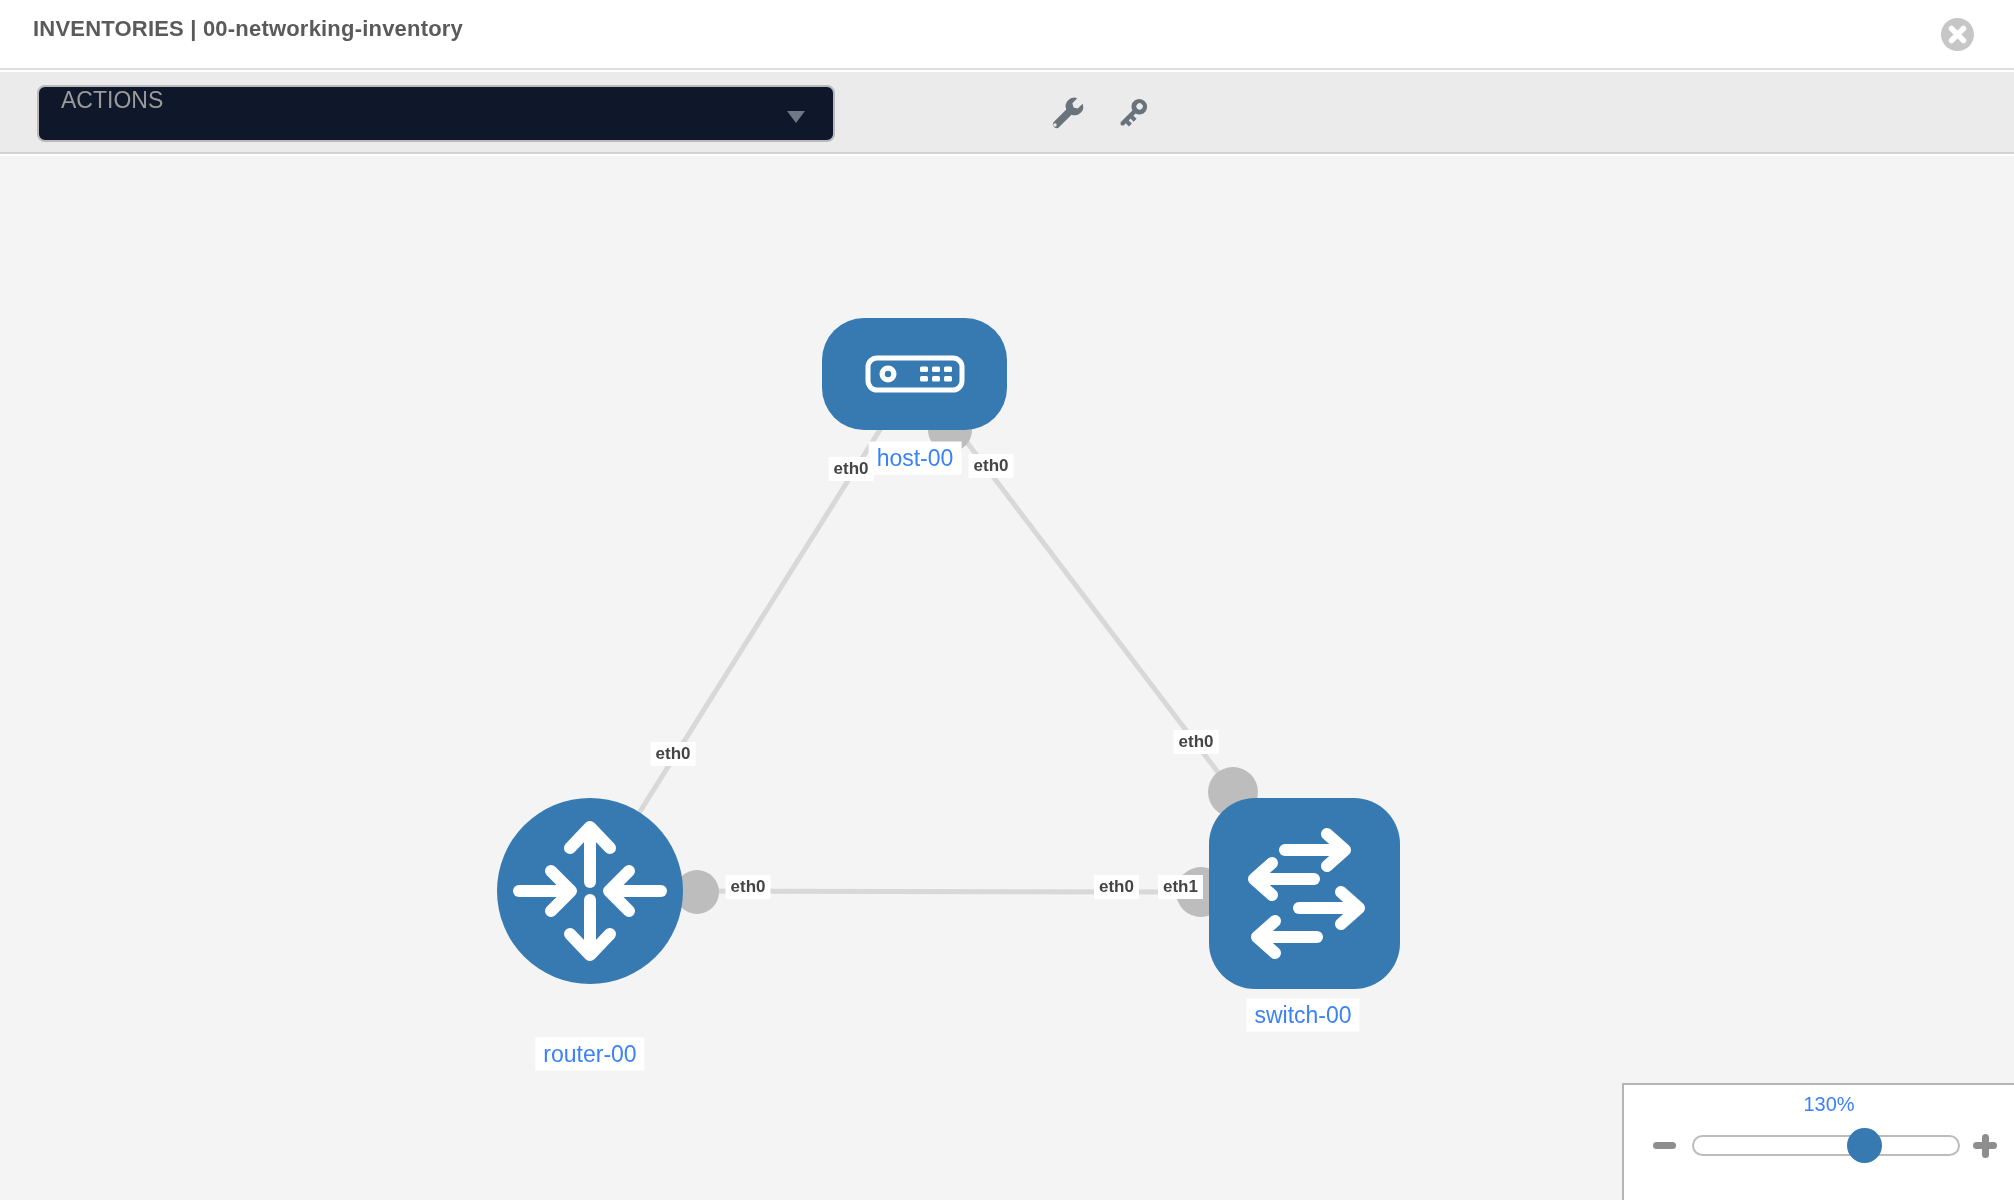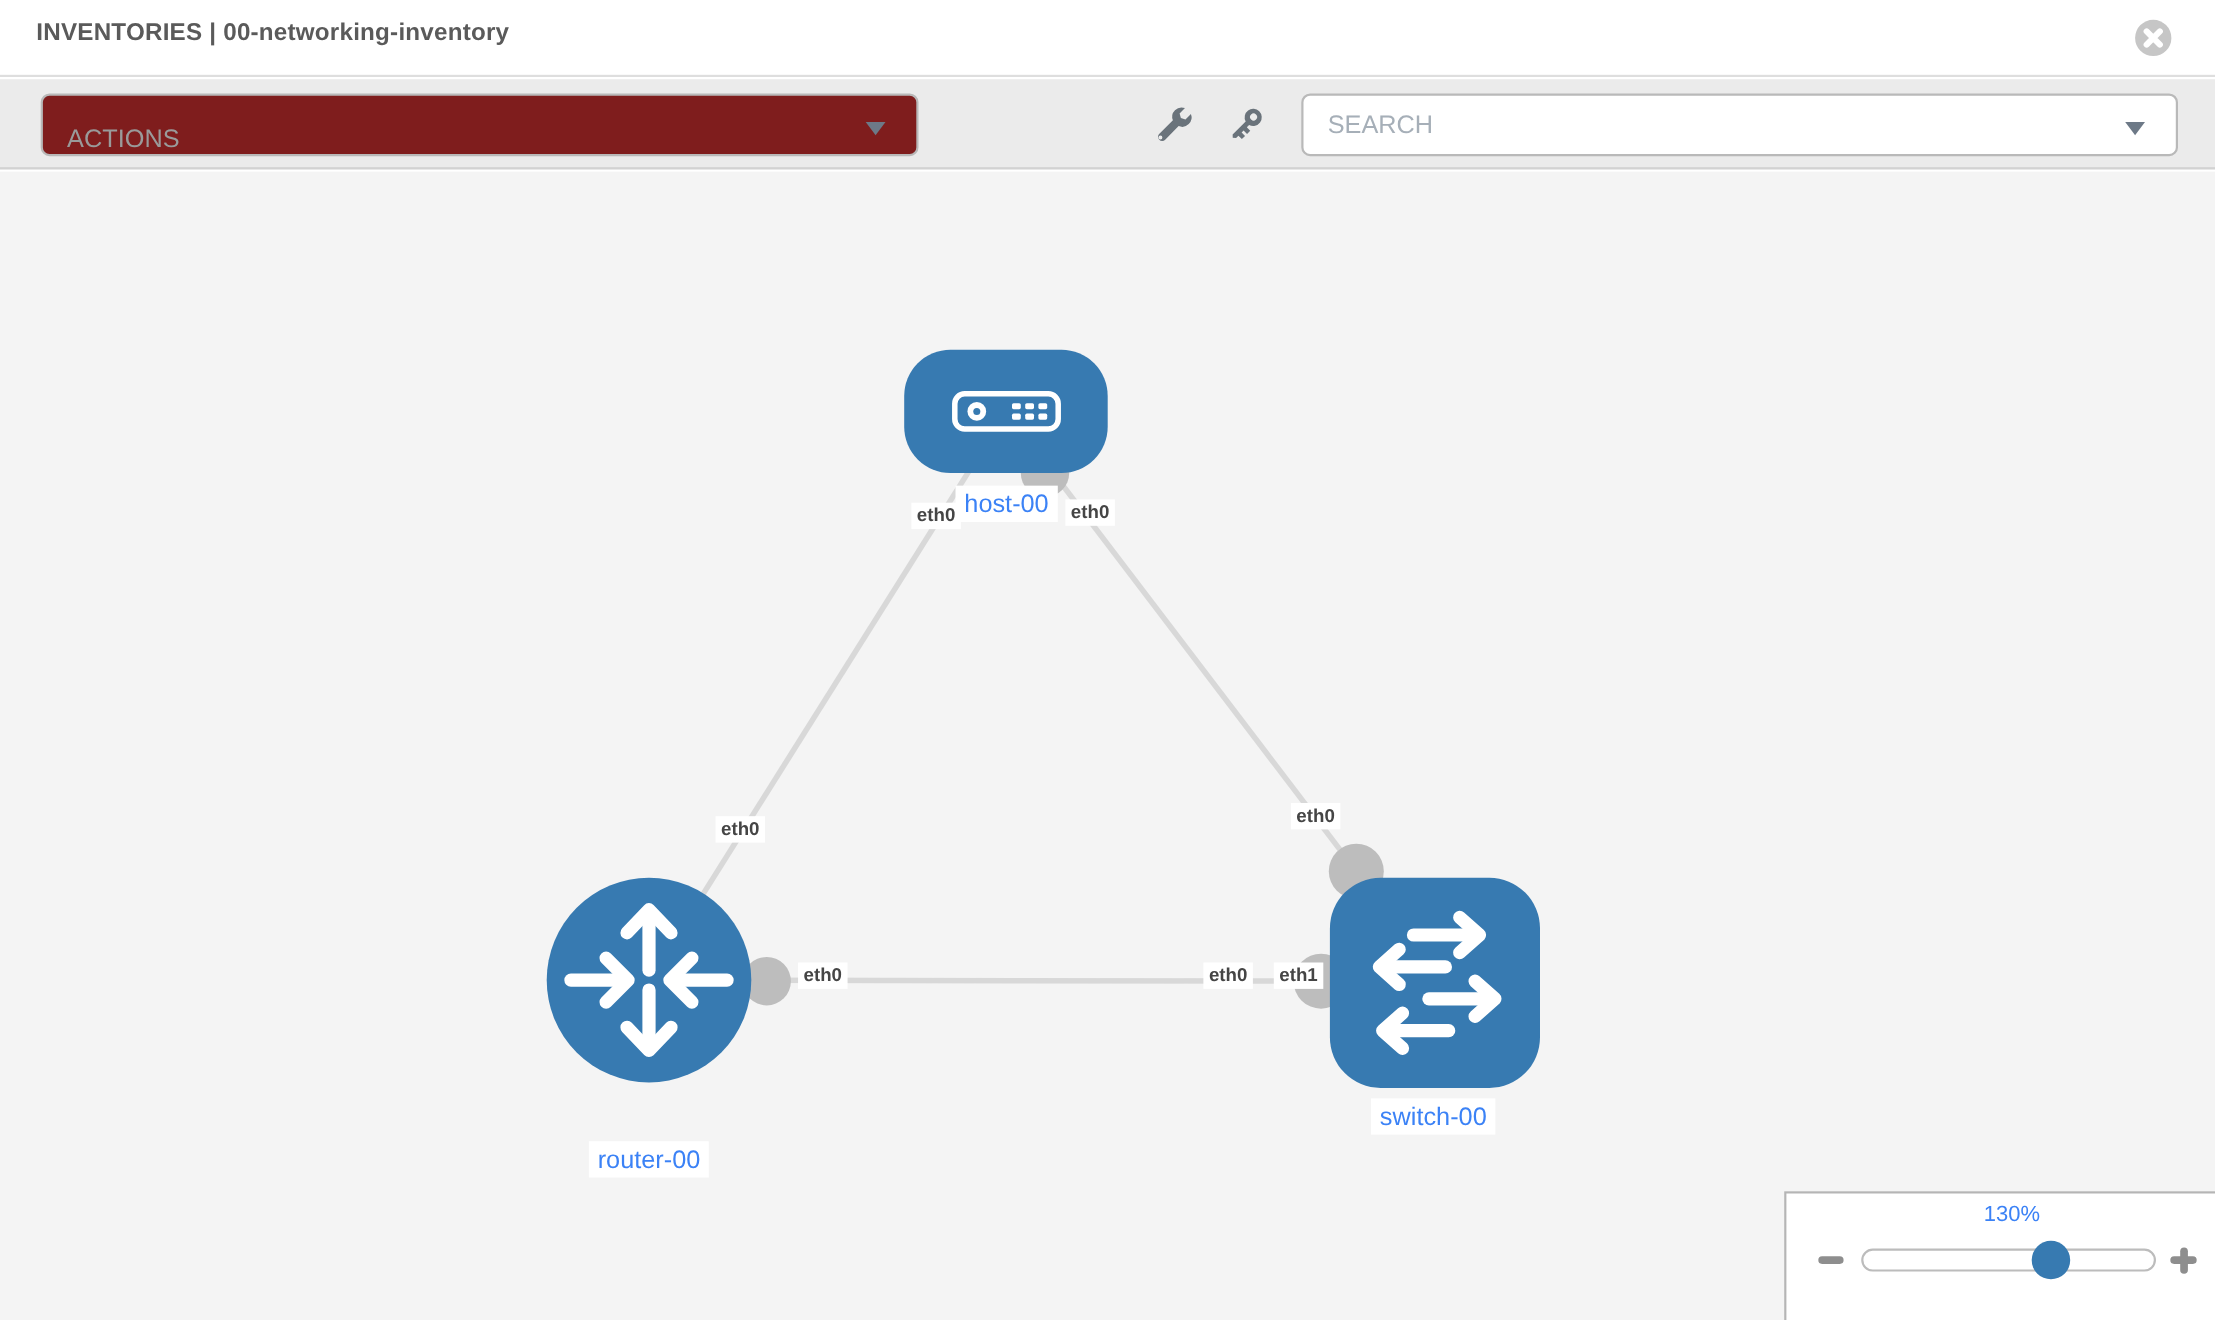--- a/index.html
+++ b/index.html
@@ -11,23 +11,23 @@
   .header { position:absolute; left:0; top:0; width:2014px; height:70px;
             background:#fff; border-bottom:2px solid #dedede; }
   .header-title { position:absolute; left:33px; top:16px; font-size:22px;
                   font-weight:bold; color:#5a5a5a; letter-spacing:.2px; }
   .close-btn { position:absolute; right:39px; top:17px; width:35px; height:35px;
                cursor:pointer; }
 
   
   .toolbar { position:absolute; left:0; top:72px; width:2014px; height:82px;
              background:#ebebeb; border-bottom:2px solid #d2d2d2; }
-  .dropdown { position:absolute; top:13px; height:57px; background:#7f1d1d;
+  .dropdown { position:absolute; top:13px; height:57px; background:#0f172a;
               border:2px solid #b9b9b9; border-radius:8px; display:flex;
-              align-items:flex-end; cursor:pointer; }
+              align-items:flex-start; cursor:pointer; }
   .dd-actions { left:37px; width:798px; }
   .dd-text { font-size:23px; color:#9a9a9a; padding-left:22px; }
   .caret { position:absolute; right:28px; top:24px; width:0; height:0;
            border-left:9px solid transparent; border-right:9px solid transparent;
            border-top:12px solid #6d7987; }
   .tool-icon { position:absolute; top:22px; width:38px; height:38px; cursor:pointer; }
   .icon-wrench { left:1048px; }
   .icon-key { left:1114px; }
   .searchbox { position:absolute; left:1183px; top:13px; width:797px; height:57px;
                background:#fff; border:2px solid #b9b9b9; border-radius:8px; }
@@ -97,24 +97,20 @@
     </div>
 
     <div class="tool-icon icon-key">
       <svg width="38" height="38" viewBox="0 0 24 24">
         <g transform="rotate(45 12 12)">
           <path fill="#6a737b" fill-rule="evenodd" d="M12 1.5a4.9 4.9 0 0 1 1.4 9.6V13h2.8v2.6h-2.8v1.6h2.8v2.6h-2.8v1.9l-1.4 1.3-1.4-1.3V11.1A4.9 4.9 0 0 1 12 1.5zm0 2.6a2 2 0 1 0 0 4 2 2 0 0 0 0-4z"></path>
         </g>
       </svg>
     </div>
 
-    <div class="searchbox">
-      <input type="text" placeholder="SEARCH" style="">
-      <span class="caret"></span>
-    </div>
   </div>
 
   <div class="canvas">
 
     <svg class="edges" width="2014" height="1044">
       <line x1="915" y1="218" x2="590" y2="735" stroke="#d8d8d8" stroke-width="5"></line>
       <line x1="915" y1="218" x2="1233" y2="636" stroke="#d8d8d8" stroke-width="5"></line>
       <line x1="590" y1="735" x2="1201" y2="736" stroke="#d8d8d8" stroke-width="5"></line>
       <circle cx="950" cy="274" r="22" fill="#bdbdbd"></circle>
       <circle cx="697" cy="736" r="22" fill="#bdbdbd"></circle>

